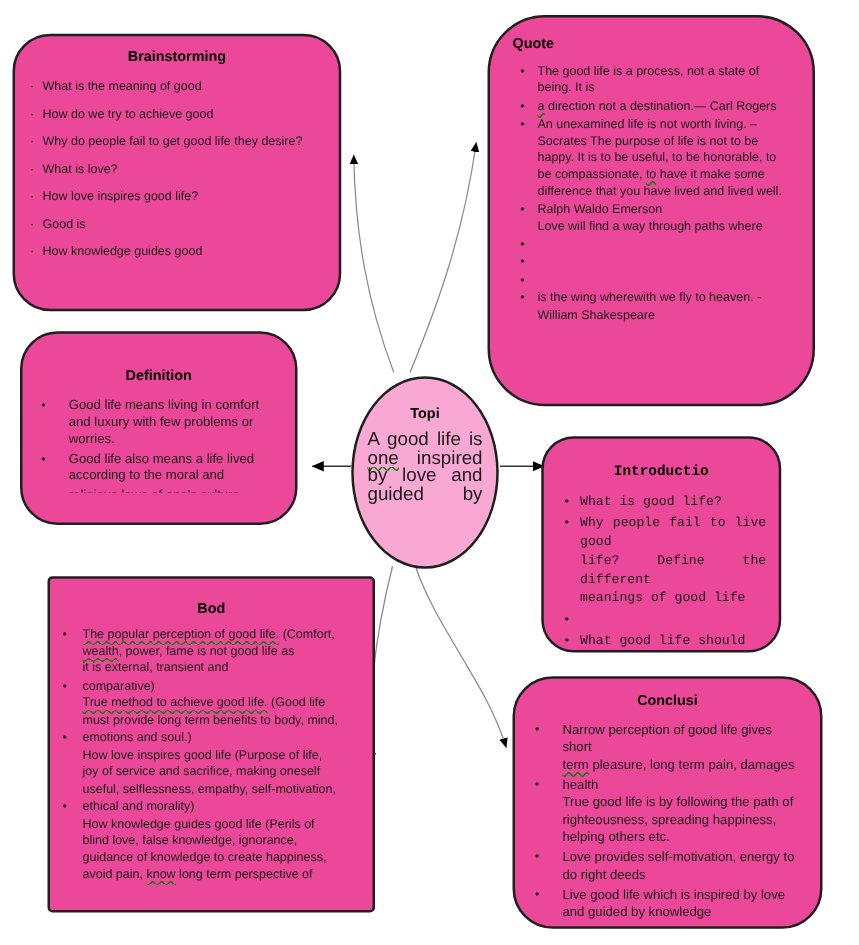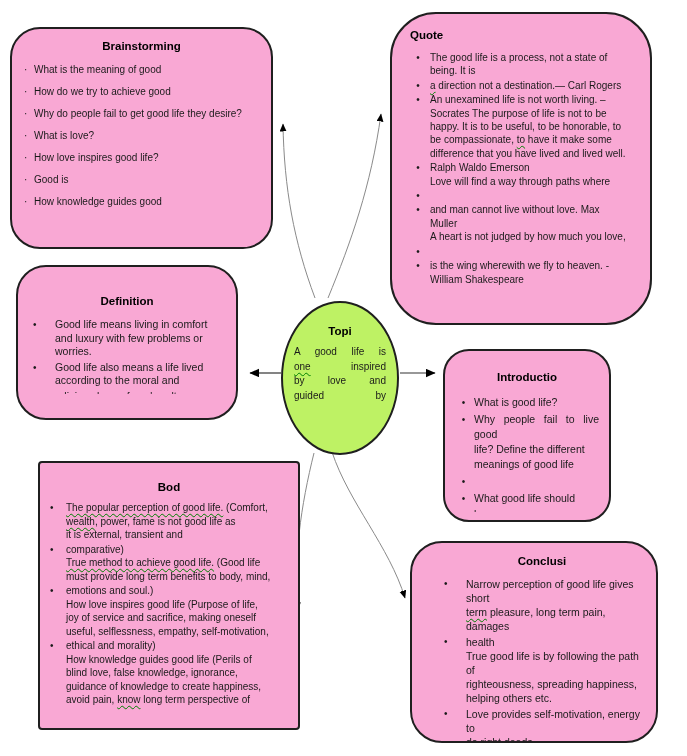--- a/index.html
+++ b/index.html
@@ -2,21 +2,21 @@
 <html><head>
 <meta charset="utf-8">
 <style>
   html,body { margin:0; padding:0; background:#ffffff; }
   #stage {
     position:relative; width:687px; height:756px; background:#ffffff;
     font-family:"Liberation Sans", sans-serif; color:#1a1a1a; overflow:hidden;
   }
   .connectors { position:absolute; left:0; top:0; z-index:1; }
   .box {
-    position:absolute; background:#f9a8d4; border:2px solid #1f1f1f;
+    position:absolute; background:#ec4899; border:2px solid #1f1f1f;
     box-sizing:border-box; z-index:2; overflow:hidden;
   }
   .box-title {
     font-weight:bold; font-size:11.5px; color:#000; text-align:center;
     letter-spacing:0; line-height:13px;
   }
   .items { margin:0; }
   .item { display:flex; align-items:flex-start; }
   .bullet { flex:0 0 18px; text-align:left; line-height:inherit; font-size:10px; }
   .txt { flex:1; white-space:pre-line; }
@@ -47,47 +47,47 @@
   #definition { left:16px; top:265px; width:222px; height:155px; border-radius:30px; }
   #definition .box-title { margin-top:28px; }
   #definition .items { margin:10px 8px 0 15px; font-size:10.5px; line-height:13.5px; }
   #definition .item { margin-bottom:2px; }
   #definition .bullet { flex:0 0 22px; }
   #definition .clip-line { margin-left:37px; font-size:10.5px; }
 
   
   #topic {
     position:absolute; left:281px; top:301px; width:118px; height:154px;
-    border:2px solid #1f1f1f; border-radius:50%; background:#bef264;
+    border:2px solid #1f1f1f; border-radius:50%; background:#f9a8d4;
     box-sizing:border-box; z-index:2; text-align:center;
   }
   #topic .box-title { margin-top:22px; }
   #topic .txt {
-    display:block; margin:7px 11px 0 11px; font-size:10px; line-height:14.5px;
+    display:block; margin:7px 11px 0 11px; font-size:15px; line-height:14.5px;
     white-space:pre-line; text-align:justify; text-align-last:justify;
   }
 
   
-  #introduction { left:443px; top:349px; width:168px; height:173px; border-radius:26px; }
+  #introduction { left:433px; top:349px; width:192px; height:173px; border-radius:26px;font-family:Liberation Mono, monospace; }
   #introduction .box-title { margin-top:20px; }
   #introduction .items { margin:11px 10px 0 8px; font-size:10.5px; line-height:15px; }
   #introduction .item { margin-bottom:2px; }
   #introduction .bullet { flex:0 0 21px; text-align:center; }
   #introduction .txt { text-align:justify; text-align-last:auto; }
   #introduction .clip-line { margin-left:29px; font-size:10.5px; }
 
   
   #body-box { left:38px; top:461px; width:262px; height:269px; border-radius:4px; }
   #body-box .box-title { margin-top:18px; }
   #body-box .items { margin:7px 6px 0 10px; font-size:10px; line-height:13.5px; }
   #body-box .item { margin-bottom:1px; }
   #body-box .bullet { flex:0 0 16px; }
 
   
-  #conclusion { left:410px; top:541px; width:248px; height:202px; border-radius:32px;padding-left:16px; }
+  #conclusion { left:410px; top:541px; width:248px; height:202px; border-radius:32px; }
   #conclusion .box-title { margin-top:12px; }
   #conclusion .items { margin:9px 8px 0 16px; font-size:10.5px; line-height:14px; }
   #conclusion .item { margin-bottom:2px; }
   #conclusion .bullet { flex:0 0 22px; }
 </style>
 </head>
 <body>
 
 <div id="stage">
 
@@ -162,23 +162,20 @@
         <div class="item">
           <span class="bullet">•</span>
           <span class="txt"><span>Ralph Waldo Emerson
 Love will find a way through paths where</span></span>
         </div>
         <div class="item">
           <span class="bullet">•</span>
         </div>
         <div class="item">
           <span class="bullet">•</span>
-          <span class="txt"><span>and man cannot live without love. Max
-Muller
-A heart is not judged by how much you love,</span></span>
         </div>
         <div class="item">
           <span class="bullet">•</span>
         </div>
         <div class="item">
           <span class="bullet">•</span>
           <span class="txt"><span>is the wing wherewith we fly to heaven. -
 William Shakespeare</span></span>
         </div>
       </div>

